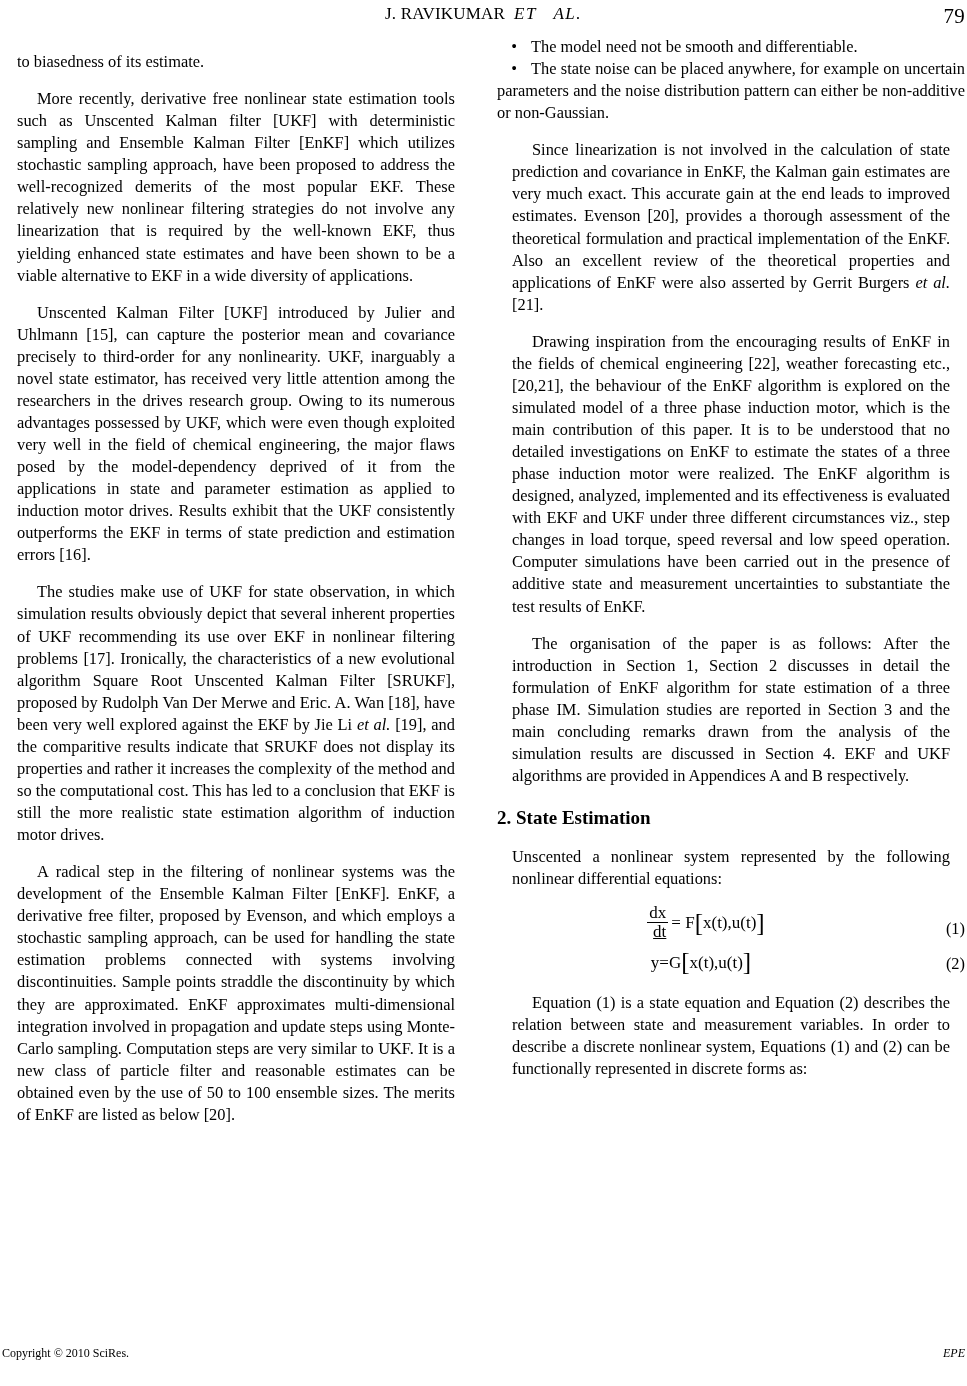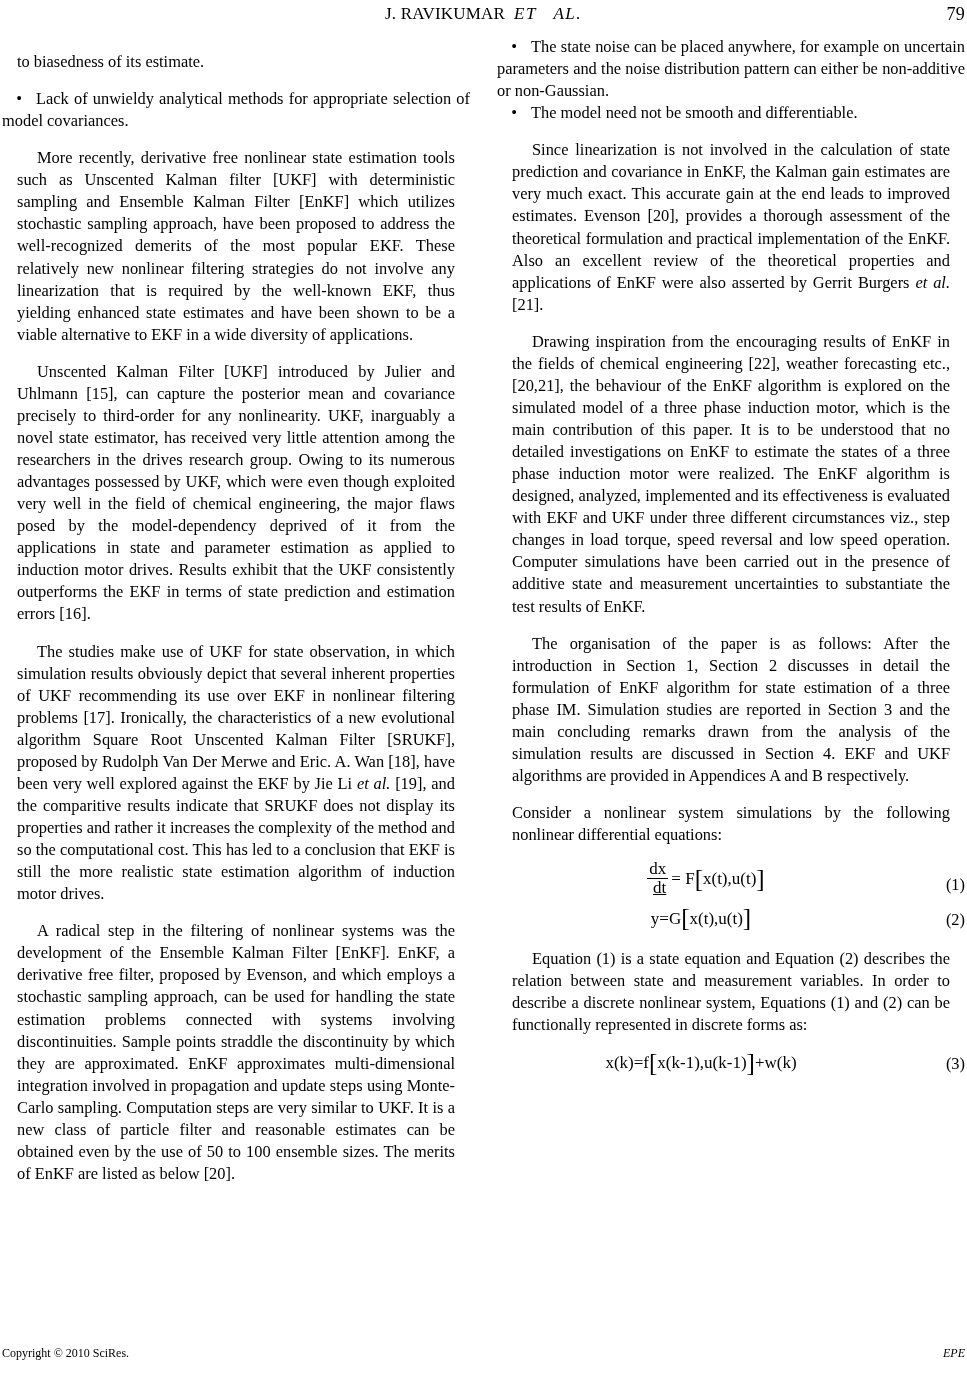--- a/index.html
+++ b/index.html
@@ -34,21 +34,21 @@
     white-space: pre;
   }
   .running-head .rh-title .etal {
     font-style: italic;
     letter-spacing: 1.5px;
   }
   .running-head .rh-page {
     position: absolute;
     right: 2px;
     top: 0;
-    font-size: 18px;
+    font-size: 21px;
   }
 
   
   .page-body {
     position: absolute;
     top: 36px;
     left: 2px;
     width: 963px;
     height: 1270px;
   }
@@ -172,63 +172,59 @@
   <div class="rh-title"><span>J. RAVIKUMAR  </span><span class="etal">ET   AL.</span></div>
   <div class="rh-page">79</div>
 </div>
 
 <div class="page-body">
 
   <div class="col col-left">
 
     <p class="para noindent">to biasedness of its estimate.</p>
 
-    <p class="bullet"><span class="bul">•</span><span>Lack of unwieldy analytical methods for appropriate selection of model covariances.</span></p>
 
     <p class="para">More recently, derivative free nonlinear state estimation tools such as Unscented Kalman filter [UKF] with deterministic sampling and Ensemble Kalman Filter [EnKF] which utilizes stochastic sampling approach, have been proposed to address the well-recognized demerits of the most popular EKF. These relatively new nonlinear filtering strategies do not involve any linearization that is required by the well-known EKF, thus yielding enhanced state estimates and have been shown to be a viable alternative to EKF in a wide diversity of applications.</p>
 
     <p class="para">Unscented Kalman Filter [UKF] introduced by Julier and Uhlmann [15], can capture the posterior mean and covariance precisely to third-order for any nonlinearity. UKF, inarguably a novel state estimator, has received very little attention among the researchers in the drives research group. Owing to its numerous advantages possessed by UKF, which were even though exploited very well in the field of chemical engineering, the major flaws posed by the model-dependency deprived of it from the applications in state and parameter estimation as applied to induction motor drives. Results exhibit that the UKF consistently outperforms the EKF in terms of state prediction and estimation errors [16].</p>
 
     <p class="para"><span>The studies make use of UKF for state observation, in which simulation results obviously depict that several inherent properties of UKF recommending its use over EKF in nonlinear filtering problems [17]. Ironically, the characteristics of a new evolutional algorithm Square Root Unscented Kalman Filter [SRUKF], proposed by Rudolph Van Der Merwe and Eric. A. Wan [18], have been very well explored against the EKF by Jie Li </span><span class="it">et al.</span><span> [19], and the comparitive results indicate that SRUKF does not display its properties and rather it increases the complexity of the method and so the computational cost. This has led to a conclusion that EKF is still the more realistic state estimation algorithm of induction motor drives.</span></p>
 
     <p class="para">A radical step in the filtering of nonlinear systems was the development of the Ensemble Kalman Filter [EnKF]. EnKF, a derivative free filter, proposed by Evenson, and which employs a stochastic sampling approach, can be used for handling the state estimation problems connected with systems involving discontinuities. Sample points straddle the discontinuity by which they are approximated. EnKF approximates multi-dimensional integration involved in propagation and update steps using Monte-Carlo sampling. Computation steps are very similar to UKF. It is a new class of particle filter and reasonable estimates can be obtained even by the use of 50 to 100 ensemble sizes. The merits of EnKF are listed as below [20].</p>
 
   </div>
 
   <div class="col col-right">
 
+    <p class="bullet"><span class="bul">•</span><span>The model need not be smooth and differentiable.</span></p>
+
     <p class="bullet"><span class="bul">•</span><span>The state noise can be placed anywhere, for example on uncertain parameters and the noise distribution pattern can either be non-additive or non-Gaussian.</span></p>
 
-    <p class="bullet"><span class="bul">•</span><span>The model need not be smooth and differentiable.</span></p>
-
     <p class="para"><span>Since linearization is not involved in the calculation of state prediction and covariance in EnKF, the Kalman gain estimates are very much exact. This accurate gain at the end leads to improved estimates. Evenson [20], provides a thorough assessment of the theoretical formulation and practical implementation of the EnKF. Also an excellent review of the theoretical properties and applications of EnKF were also asserted by Gerrit Burgers </span><span class="it">et al.</span><span> [21].</span></p>
 
     <p class="para">Drawing inspiration from the encouraging results of EnKF in the fields of chemical engineering [22], weather forecasting etc., [20,21], the behaviour of the EnKF algorithm is explored on the simulated model of a three phase induction motor, which is the main contribution of this paper. It is to be understood that no detailed investigations on EnKF to estimate the states of a three phase induction motor were realized. The EnKF algorithm is designed, analyzed, implemented and its effectiveness is evaluated with EKF and UKF under three different circumstances viz., step changes in load torque, speed reversal and low speed operation. Computer simulations have been carried out in the presence of additive state and measurement uncertainties to substantiate the test results of EnKF.</p>
 
     <p class="para">The organisation of the paper is as follows: After the introduction in Section 1, Section 2 discusses in detail the formulation of EnKF algorithm for state estimation of a three phase IM. Simulation studies are reported in Section 3 and the main concluding remarks drawn from the analysis of the simulation results are discussed in Section 4. EKF and UKF algorithms are provided in Appendices A and B respectively.</p>
 
-
-    <p class="para noindent">Consider a nonlinear system simulations by the following nonlinear differential equations:</p>
+    <h2 class="section-head">2. State Estimation</h2>
+
+    <p class="para noindent">Unscented a nonlinear system represented by the following nonlinear differential equations:</p>
 
     <div class="eq-row eq1">
       <span class="eq-body"><span class="frac"><span class="num">dx</span><span class="den">dt</span></span><span class="eqtxt">= F</span><span class="brk">[</span><span class="eqtxt">x(t),u(t)</span><span class="brk">]</span></span>
       <span class="eq-num">(1)</span>
     </div>
 
     <div class="eq-row eq2">
       <span class="eq-body"><span class="eqtxt">y=G</span><span class="brk">[</span><span class="eqtxt">x(t),u(t)</span><span class="brk">]</span></span>
       <span class="eq-num">(2)</span>
     </div>
 
     <p class="para">Equation (1) is a state equation and Equation (2) describes the relation between state and measurement variables. In order to describe a discrete nonlinear system, Equations (1) and (2) can be functionally represented in discrete forms as:</p>
 
-    <div class="eq-row eq3">
-      <span class="eq-body"><span class="eqtxt">x(k)=f</span><span class="brk">[</span><span class="eqtxt">x(k-1),u(k-1)</span><span class="brk">]</span><span class="eqtxt">+w(k)</span></span>
-      <span class="eq-num">(3)</span>
-    </div>
 
 
   </div>
 </div>
 
 <div class="footer">
   <span class="copyright">Copyright © 2010  SciRes.</span>
   <span class="journal">EPE</span>
 </div>
 

